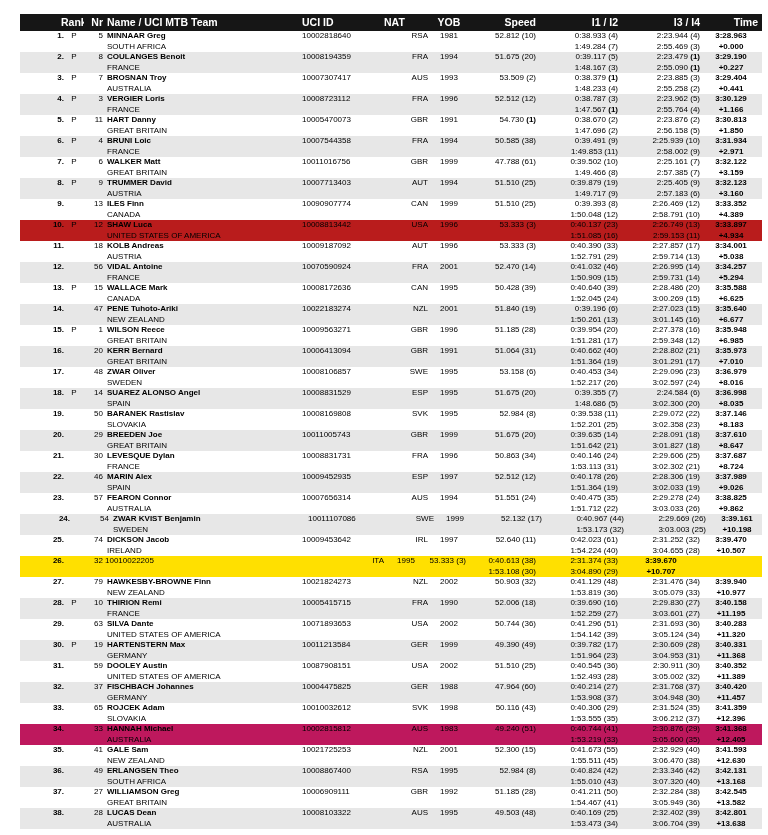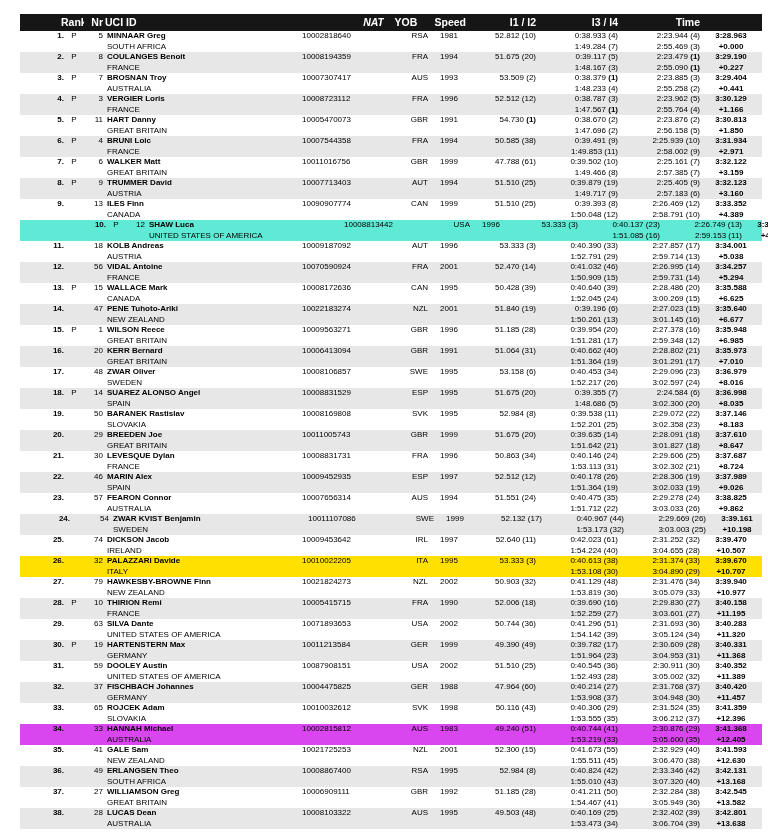--- a/index.html
+++ b/index.html
@@ -16,21 +16,21 @@
   
   .thead{
     background:#161616;color:#fff;font-weight:bold;font-size:10.5px;
     height:17px;line-height:17px;
   }
   .thead .h{white-space:nowrap;overflow:hidden;}
   .h-rank{grid-column:1 / span 2;text-align:center;padding-left:41px;}
   .h-nr{text-align:right;}
   .h-name{padding-left:4px;text-align:left;}
   .h-uciid{padding-left:2px;text-align:left;}
-  .h-nat{text-align:right;font-style:italic;}
+  .h-nat{text-align:left;}
   .h-yob{text-align:center;}
   .h-right{text-align:right;padding-right:4px;}
   
   .rider{
     min-height:21px;font-size:8px;line-height:10.5px;
   }
   .rider.alt{background:#e7e7e7;}
   .rider.highlight{background:#ffe000;}
   .c{white-space:nowrap;overflow:hidden;}
   .c.rank{text-align:right;font-weight:bold;}
@@ -45,20 +45,21 @@
   .c.timecell{font-weight:bold;text-align:center;}
   .line{display:block;height:10.5px;}
 </style>
 </head>
 <body>
 
 <div class="sheet">
   <div class="grid thead" style="background: rgb(22, 22, 22); color: rgb(255, 255, 255);">
     <div class="h h-rank">Rank</div>
     <div class="h h-nr">Nr</div>
+    <div class="h h-name">Name / UCI MTB Team</div>
     <div class="h h-uciid">UCI ID</div>
     <div class="h h-nat">NAT</div>
     <div class="h h-yob">YOB</div>
     <div class="h h-right">Speed</div>
     <div class="h h-right">I1 / I2</div>
     <div class="h h-right">I3 / I4</div>
     <div class="h h-right">Time</div>
   </div>
   <div id="tbody">
       <div class="grid rider">
@@ -279,21 +280,21 @@
         </div>
         <div class="c right2">
           <span class="line">2:26.469 (12)</span>
           <span class="line">2:58.791 (10)</span>
         </div>
         <div class="c right2 timecell">
           <span class="line">3:33.352</span>
           <span class="line">+4.389</span>
         </div>
       </div>
-      <div class="grid rider alt" style="background: #5eead4; padding-left: 42px;">
+      <div class="grid rider alt" style="background: #b91c1c;">
         <div class="c rank">10.</div>
         <div class="c pmark">P</div>
         <div class="c nr">12</div>
         <div class="c namecell">
           <span class="line nm">SHAW Luca</span>
           <span class="line">UNITED STATES OF AMERICA</span>
         </div>
         <div class="c uciid">10008813442</div>
         <div class="c nat">USA</div>
         <div class="c yob">1996</div>
@@ -683,24 +684,20 @@
         </div>
         <div class="c right2 timecell">
           <span class="line">3:39.470</span>
           <span class="line">+10.507</span>
         </div>
       </div>
       <div class="grid rider highlight" style="background: rgb(255, 224, 0);">
         <div class="c rank">26.</div>
         <div class="c pmark"></div>
         <div class="c nr">32</div>
-        <div class="c namecell">
-          <span class="line nm">PALAZZARI Davide</span>
-          <span class="line">ITALY</span>
-        </div>
         <div class="c uciid">10010022205</div>
         <div class="c nat">ITA</div>
         <div class="c yob">1995</div>
         <div class="c right2">53.333 (3)</div>
         <div class="c right2">
           <span class="line">0:40.613 (38)</span>
           <span class="line">1:53.108 (30)</span>
         </div>
         <div class="c right2">
           <span class="line">2:31.374 (33)</span>
@@ -879,21 +876,21 @@
         </div>
         <div class="c right2">
           <span class="line">2:31.524 (35)</span>
           <span class="line">3:06.212 (37)</span>
         </div>
         <div class="c right2 timecell">
           <span class="line">3:41.359</span>
           <span class="line">+12.396</span>
         </div>
       </div>
-      <div class="grid rider alt" style="background: #d946ef;">
+      <div class="grid rider alt" style="background: #be185d;">
         <div class="c rank">34.</div>
         <div class="c pmark"></div>
         <div class="c nr">33</div>
         <div class="c namecell">
           <span class="line nm">HANNAH Michael</span>
           <span class="line">AUSTRALIA</span>
         </div>
         <div class="c uciid">10002815812</div>
         <div class="c nat">AUS</div>
         <div class="c yob">1983</div>

